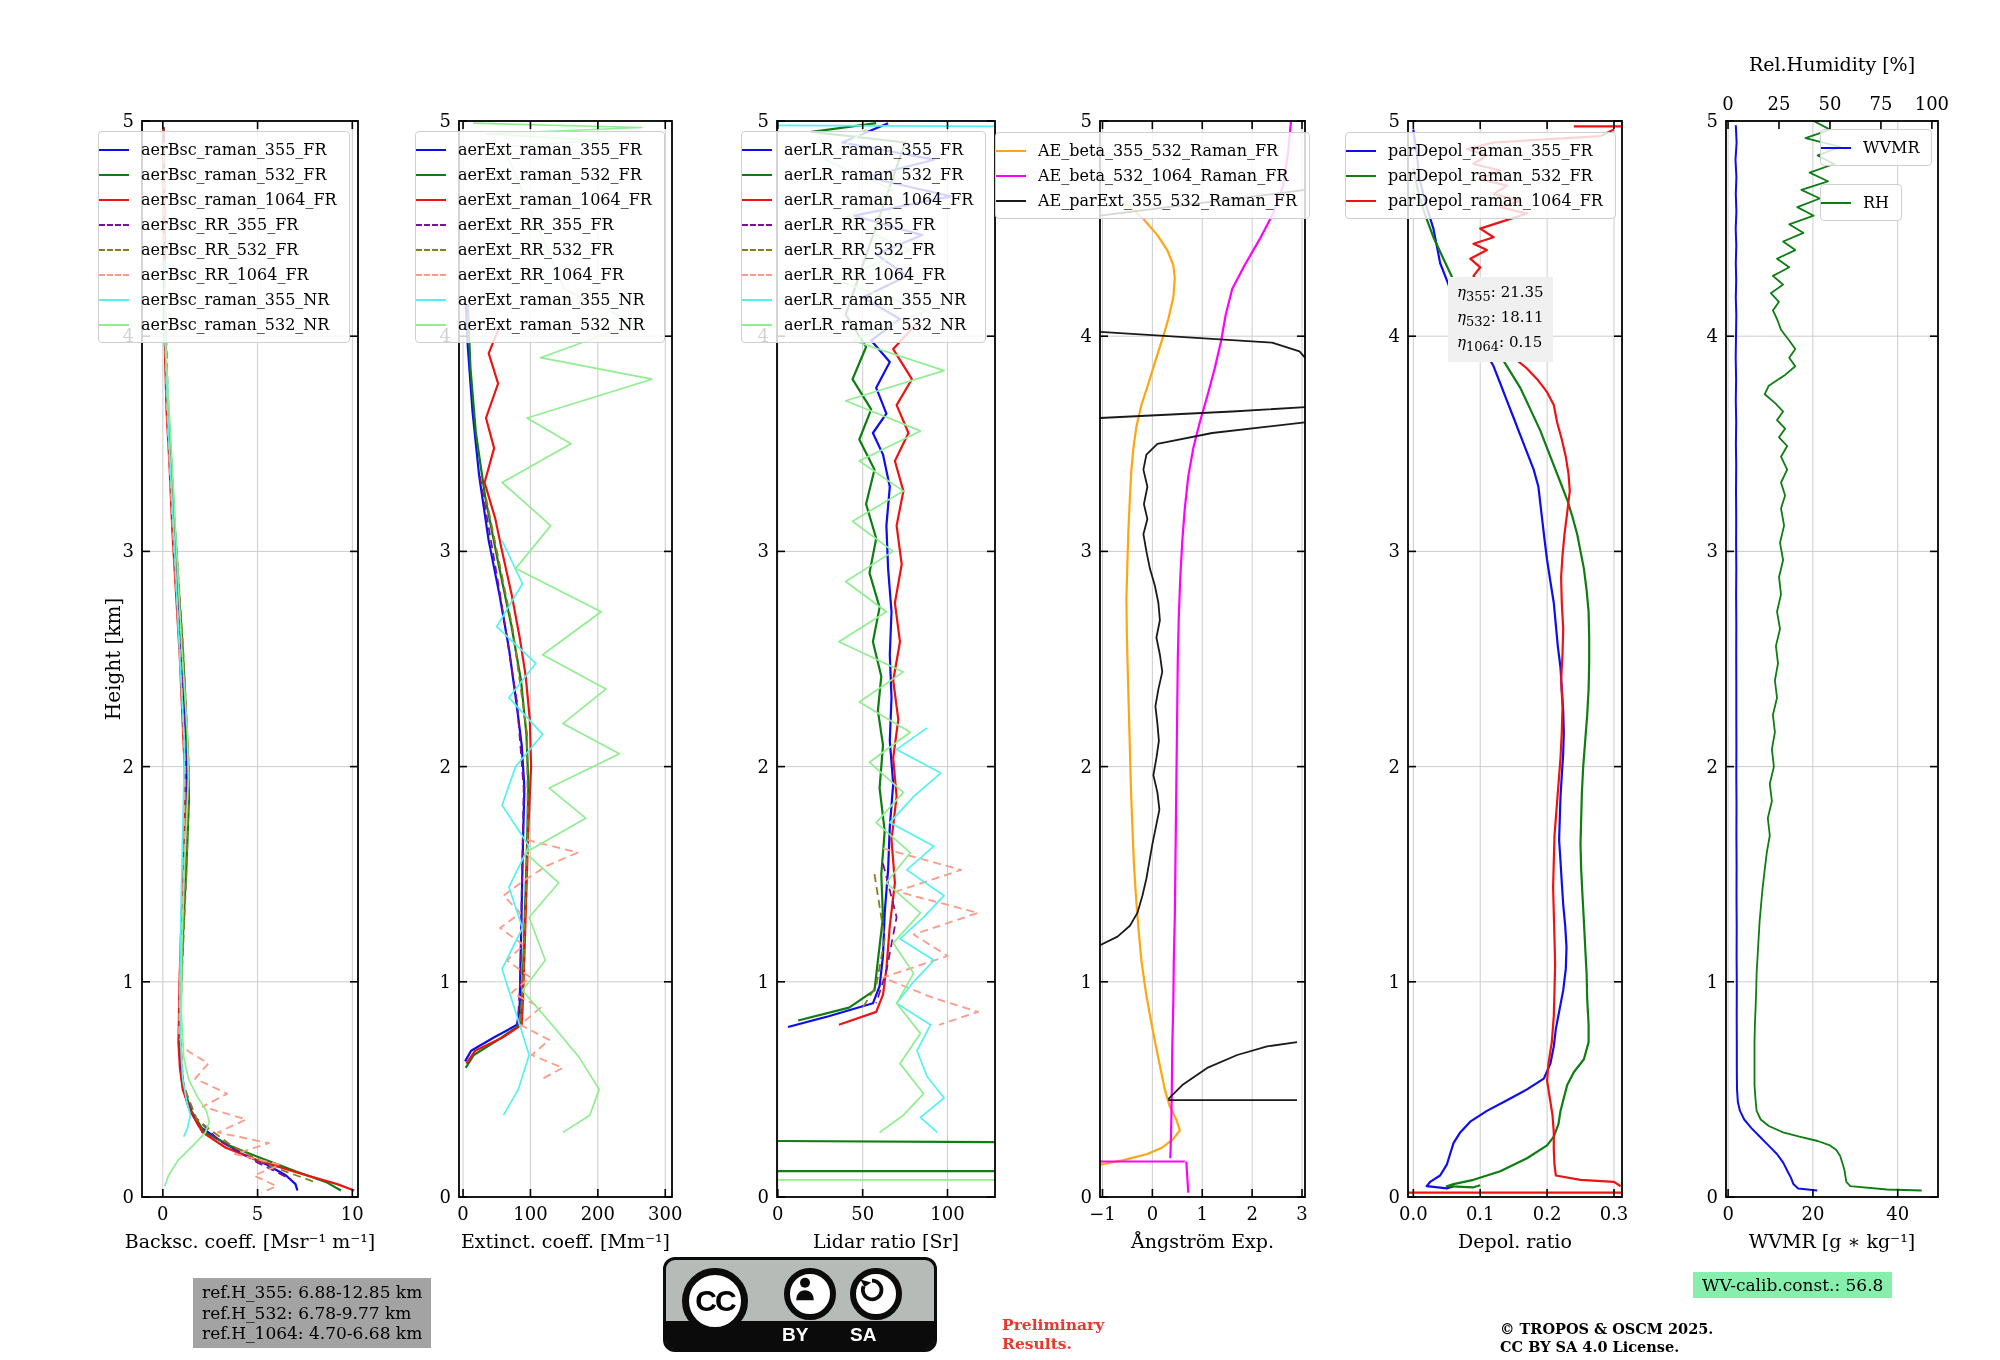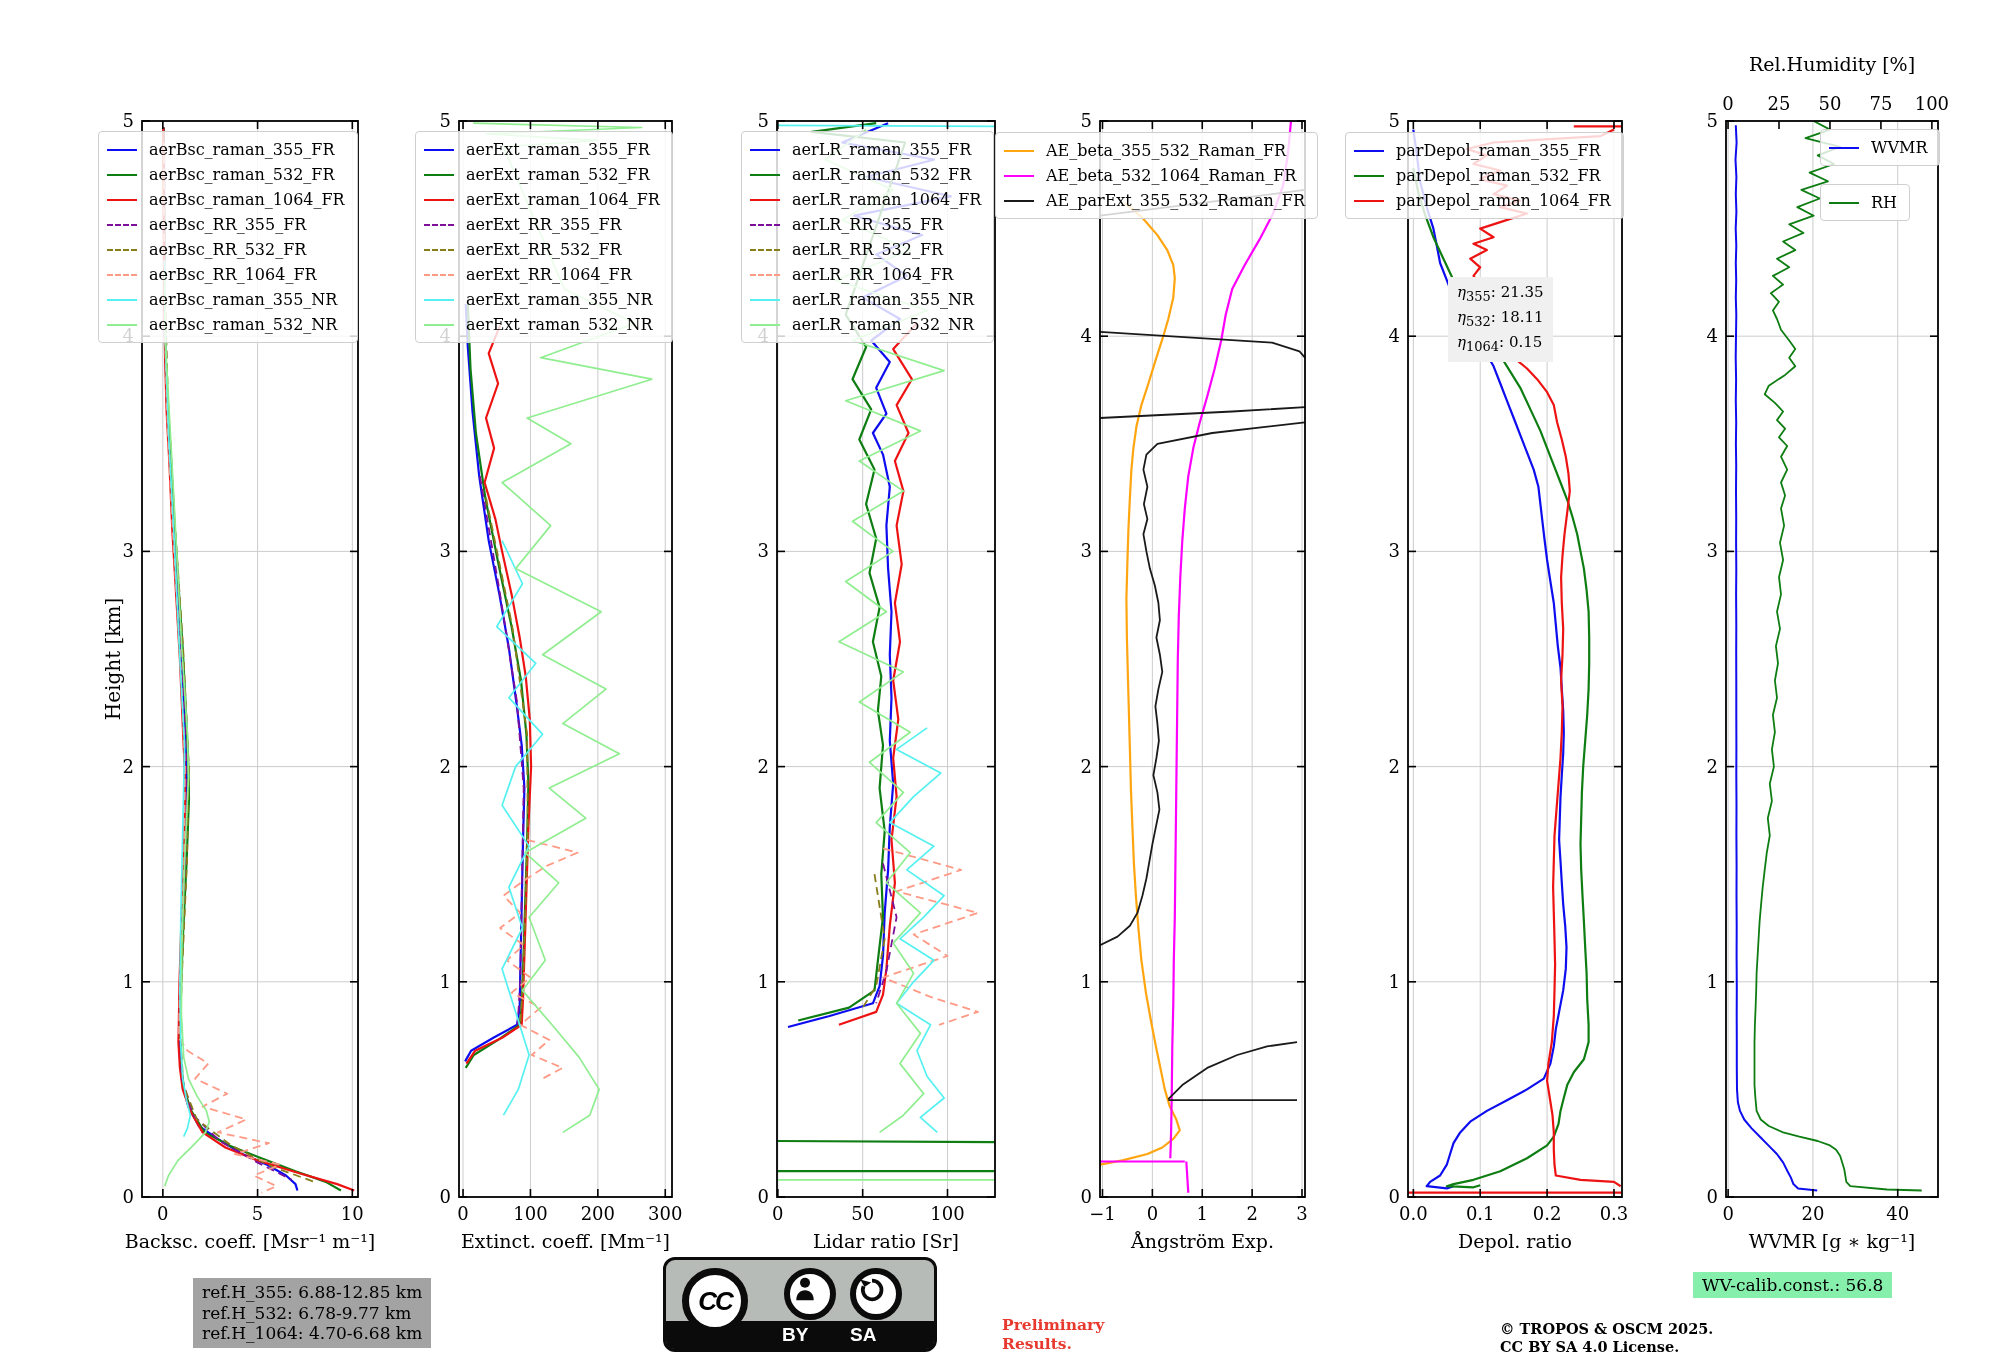--- a/index.html
+++ b/index.html
@@ -5,40 +5,40 @@
   html,body{margin:0;padding:0;background:#ffffff;}
   .figure{position:relative;width:2000px;height:1360px;background:#fff;
     font-family:"DejaVu Serif","Liberation Serif",serif;color:#000;overflow:hidden;}
   .figure svg{position:absolute;left:0;top:0;font-family:"DejaVu Serif","Liberation Serif",serif;}
   .title{position:absolute;left:0;right:0;top:16px;text-align:center;font-size:22px;}
   .ylabel{position:absolute;left:113px;top:659px;transform:translate(-50%,-50%) rotate(-90deg);
     font-size:20px;white-space:nowrap;}
   .xlabel{position:absolute;width:320px;text-align:center;font-size:19px;white-space:nowrap;}
   .toplabel{position:absolute;width:320px;text-align:center;font-size:19px;white-space:nowrap;}
   .legend{position:absolute;background:rgba(255,255,255,0.82);border:1px solid #cfcfcf;
-    border-radius:4px;padding:5px 12px 5px 8px;z-index:3;}
+    border-radius:4px;padding:5px 12px 5px 0;z-index:3;}
   .legend-item{display:flex;align-items:center;height:25px;font-size:16px;white-space:nowrap;}
   .sample{display:inline-block;width:30px;height:0;margin-right:12px;flex:0 0 30px;}
   .eta-box{position:absolute;left:1448px;top:277px;background:#f0f0f0;padding:5px 9px;
     font-size:15px;line-height:1.45;z-index:3;}
   .eta-box sub{font-size:13px;}
   .refh-box{position:absolute;left:193px;top:1278px;background:#a3a3a3;padding:4px 9px;
     font-size:17px;line-height:1.22;}
   .wv-box{position:absolute;left:1693px;top:1272px;background:#86efac;padding:3px 9px;font-size:17px;}
   .prelim{position:absolute;left:1002px;top:1316px;width:130px;font-size:15.5px;font-weight:bold;
     color:#e8392f;line-height:1.2;}
   .tropos{position:absolute;left:1500px;top:1320px;font-size:14.5px;font-weight:bold;line-height:1.25;}
   .cc-badge{position:absolute;left:663px;top:1257px;width:274px;height:95px;background:#b7bbb7;
     border:3px solid #0b0b0b;border-radius:12px;box-sizing:border-box;}
   .cc-band{position:absolute;left:0;right:0;bottom:0;height:28px;background:#0b0b0b;
     border-radius:0 0 8px 8px;}
   .cc-circle{position:absolute;background:#fff;border-radius:50%;box-sizing:border-box;
     display:flex;align-items:center;justify-content:center;}
   .cc-main{left:16px;top:8px;width:66px;height:66px;border:7px solid #0b0b0b;z-index:2;
-    font-weight:bold;font-size:26px;font-family:"Liberation Sans",sans-serif;letter-spacing:-2px;font-style:italic;}
+    font-weight:bold;font-size:30px;font-family:"Liberation Sans",sans-serif;letter-spacing:-2px;}
   .cc-small{width:52px;height:52px;border:6px solid #0b0b0b;top:8px;}
   .cc-by-c{left:118px;} .cc-sa-c{left:184px;}
   .cc-text{position:absolute;bottom:3px;color:#fff;font-family:"Liberation Sans",sans-serif;
     font-weight:bold;font-size:19px;}
   .cc-by-t{left:116px;} .cc-sa-t{left:184px;}
 </style>
 </head>
 <body>
 
 <div class="figure" id="figure">

